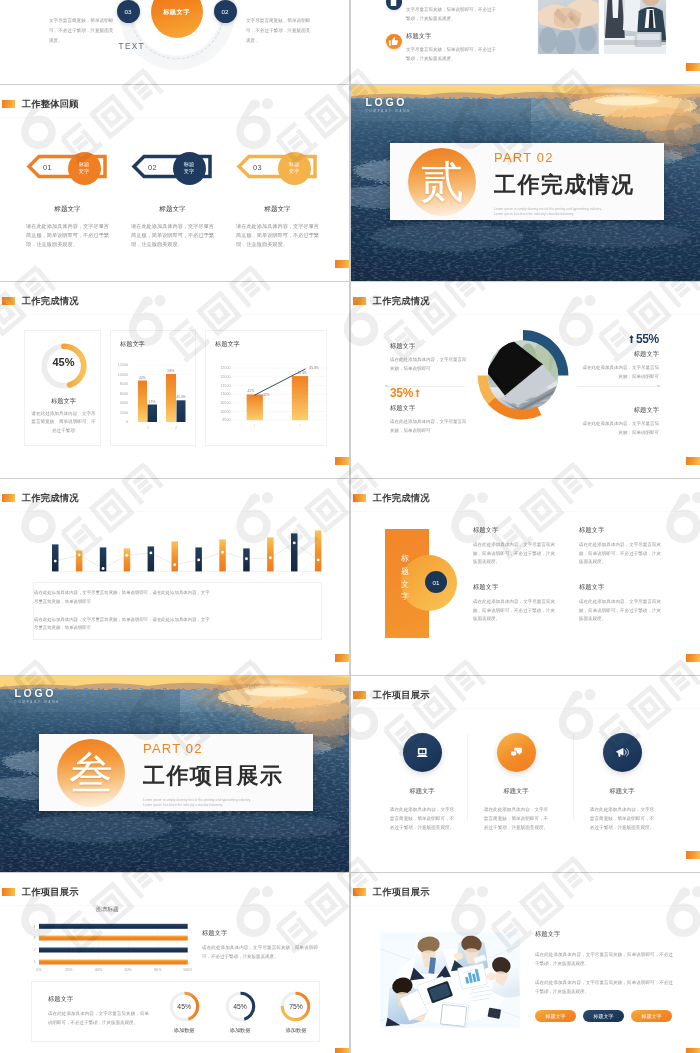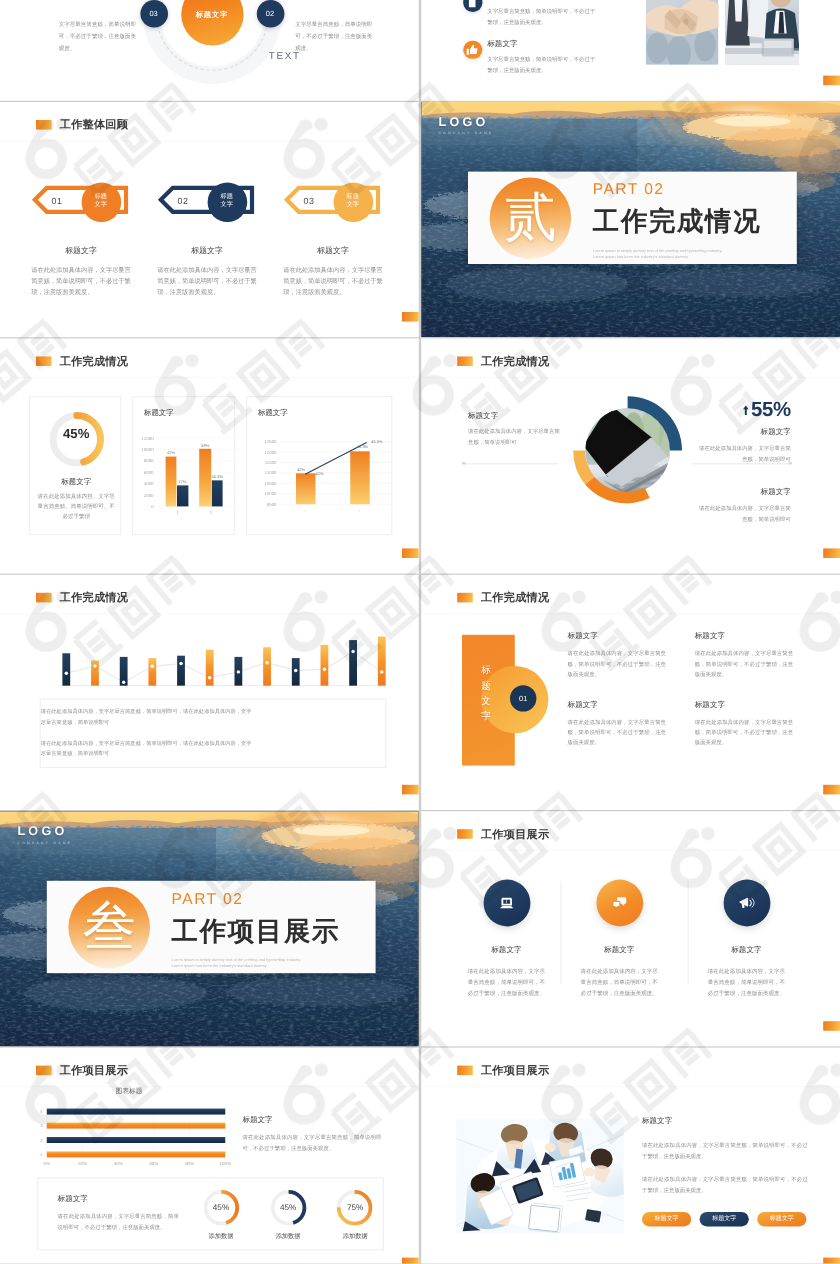--- a/index.html
+++ b/index.html
@@ -3,21 +3,21 @@
 <meta charset="utf-8">
 <style>
   html,body{margin:0;padding:0;}
   body{width:700px;height:1053px;overflow:hidden;background:#cdcdcd;
        font-family:"Liberation Sans","DejaVu Sans",sans-serif;}
   #grid{position:relative;width:700px;height:1053px;background:#cdcdcd;}
   .slide{position:absolute;width:349px;height:196px;background:#fff;overflow:hidden;box-sizing:border-box;}
   .c0{left:0;} .c1{left:351px;}
   .r0{top:-112px;} .r1{top:85px;} .r2{top:282px;} .r3{top:479px;} .r4{top:676px;} .r5{top:873px;}
 
-  .hdr{position:absolute;left:1.8px;top:12.9px;display:flex;align-items:center;margin-left:28px;}
+  .hdr{position:absolute;left:1.8px;top:12.9px;display:flex;align-items:center;}
   .hdr .chip{width:13.6px;height:7.8px;
      background:linear-gradient(100deg,#ef7a1f 0%,#f4992f 50%,#f9c44f 100%);}
   .hdr .txt{margin-left:6.4px;font-size:9.3px;font-weight:bold;color:#3c3c3c;letter-spacing:.2px;white-space:nowrap;}
   .sep{position:absolute;left:0;right:0;top:32px;height:1px;background:#fafafa;}
   .corner{position:absolute;right:0;bottom:13px;width:13.6px;height:7.8px;
      background:linear-gradient(100deg,#ef7a1f 0%,#f4992f 50%,#f9c44f 100%);}
 
   .tt{font-size:6.4px;color:#3a3a3a;font-weight:500;}
   .bt{font-size:4.3px;line-height:1.85;color:#8e8e8e;}
   .ctr{text-align:center;}
@@ -27,21 +27,21 @@
 
 .cd-wrap{position:absolute;left:118.5px;top:66px;width:116px;height:116px;}
 .cd-outer{position:absolute;left:0;top:0;width:116px;height:116px;border-radius:50%;
   background:radial-gradient(circle at 50% 50%,#ffffff 52%,#f4f5f6 54%,#f7f8f9 86%,#fdfdfd 100%);}
 .cd-outer::after{content:"";position:absolute;left:11px;top:11px;width:92px;height:92px;border-radius:50%;
   border:1px dashed #dcdcdc;}
 .cd-inner{position:absolute;left:32px;top:32px;width:52px;height:52px;border-radius:50%;
   background:linear-gradient(165deg,#ee6f1c 0%,#f2841f 40%,#f59c2e 75%,#f7ac3a 100%);
   display:flex;align-items:center;justify-content:center;}
 .cd-label{color:#fff;font-size:6.2px;font-weight:bold;letter-spacing:.5px;}
-.cd-text{position:absolute;left:16px;top:88px;width:116px;text-align:right;font-size:8.2px;color:#5f6a77;letter-spacing:1.4px;}
+.cd-text{position:absolute;left:0;top:88px;width:116px;text-align:left;font-size:8.2px;color:#5f6a77;letter-spacing:1.4px;}
 .cd-node{position:absolute;width:23px;height:23px;border-radius:50%;background:#1e3a5f;color:#fff;
   font-size:6.2px;display:flex;align-items:center;justify-content:center;box-shadow:0 1px 4px rgba(0,0,0,.2);}
 .cd-n3{left:-2px;top:46px;}
 .cd-n2{left:95px;top:46px;}
 .cd-tx{position:absolute;top:128px;width:66px;font-size:4.6px;line-height:2.2;}
 .cd-tx-l{left:49px;text-align:left;}
 .cd-tx-r{left:246px;text-align:left;}
 
 
 .il-item{position:absolute;left:35px;display:flex;width:150px;}
@@ -110,21 +110,21 @@
 
 .dp-center{position:absolute;left:113px;top:33px;}
 .dp-blk{position:absolute;width:80px;}
 .b1{left:39px;top:60px;}
 .b2{left:39px;top:104px;}
 .b3{left:228px;top:50px;}
 .b4{left:228px;top:124px;}
 .dp-blk .tt{margin-bottom:5px;font-size:6.3px;}
 .dp-blk .bt{font-size:4.5px;line-height:1.95;}
 .b3,.b4{text-align:right;}
-.stat{font-size:17px;font-weight:bold;display:flex;align-items:center;margin-bottom:4px;letter-spacing:-.3px;}
+.stat{font-size:12px;font-weight:bold;display:flex;align-items:center;margin-bottom:4px;letter-spacing:-.3px;}
 .stat-o{color:#f0871f;}
 .stat-n{color:#1e3a5f;justify-content:flex-end;}
 .b3 .stat,.b4 .stat{justify-content:flex-end;}
 .arw{margin:0 2px;}
 .dp-div{position:absolute;height:1px;background:#ececec;}
 .dv1{left:35px;top:103.5px;width:79px;}
 .dv2{left:226px;top:103.5px;width:82px;}
 .dv1::before{content:"";position:absolute;left:-1px;top:-1px;width:2.6px;height:2.6px;
   border-radius:50%;background:#d7d7d7;}
 .dv2::after{content:"";position:absolute;right:-1px;top:-1px;width:2.6px;height:2.6px;border-radius:50%;background:#d7d7d7;}
@@ -635,20 +635,30 @@
       <path d="M70 18 A54 54 0 0 1 124 72 L112 72 A42 42 0 0 0 70 30 Z" fill="#23527a"></path>
       <path d="M16 72 A54 54 0 0 0 28 106 L37 98 A42 42 0 0 1 28 72 Z" fill="#f6b44e"></path>
       <path d="M28 106 A54 54 0 0 0 92 119 L87 109 A42 42 0 0 1 37 98 Z" fill="#f0821f"></path>
     </svg>
   </div>
 
   <div class="dp-blk b1">
     <div class="tt">标题文字</div>
     <div class="bt">请在此处添加具体内容，文字尽量言简意赅，简单说明即可</div>
   </div>
+  <div class="dp-blk b2">
+    <div class="stat stat-o">
+      <span>35%</span>
+          <svg class="arw" viewBox="0 0 10 16" width="5" height="8">
+            <path d="M5 0 L9.5 6 H6.6 V16 H3.4 V6 H0.5 Z" fill="#f0871f"></path>
+          </svg>
+        </div>
+    <div class="tt">标题文字</div>
+    <div class="bt">请在此处添加具体内容，文字尽量言简意赅，简单说明即可</div>
+  </div>
   <div class="dp-blk b3">
     <div class="stat stat-n">
       <svg class="arw" viewBox="0 0 10 16" width="5" height="8">
             <path d="M5 0 L9.5 6 H6.6 V16 H3.4 V6 H0.5 Z" fill="#1e3a5f"></path>
           </svg>
           <span>55%</span>
         </div>
     <div class="tt">标题文字</div>
     <div class="bt">请在此处添加具体内容，文字尽量言简意赅，简单说明即可</div>
   </div>

